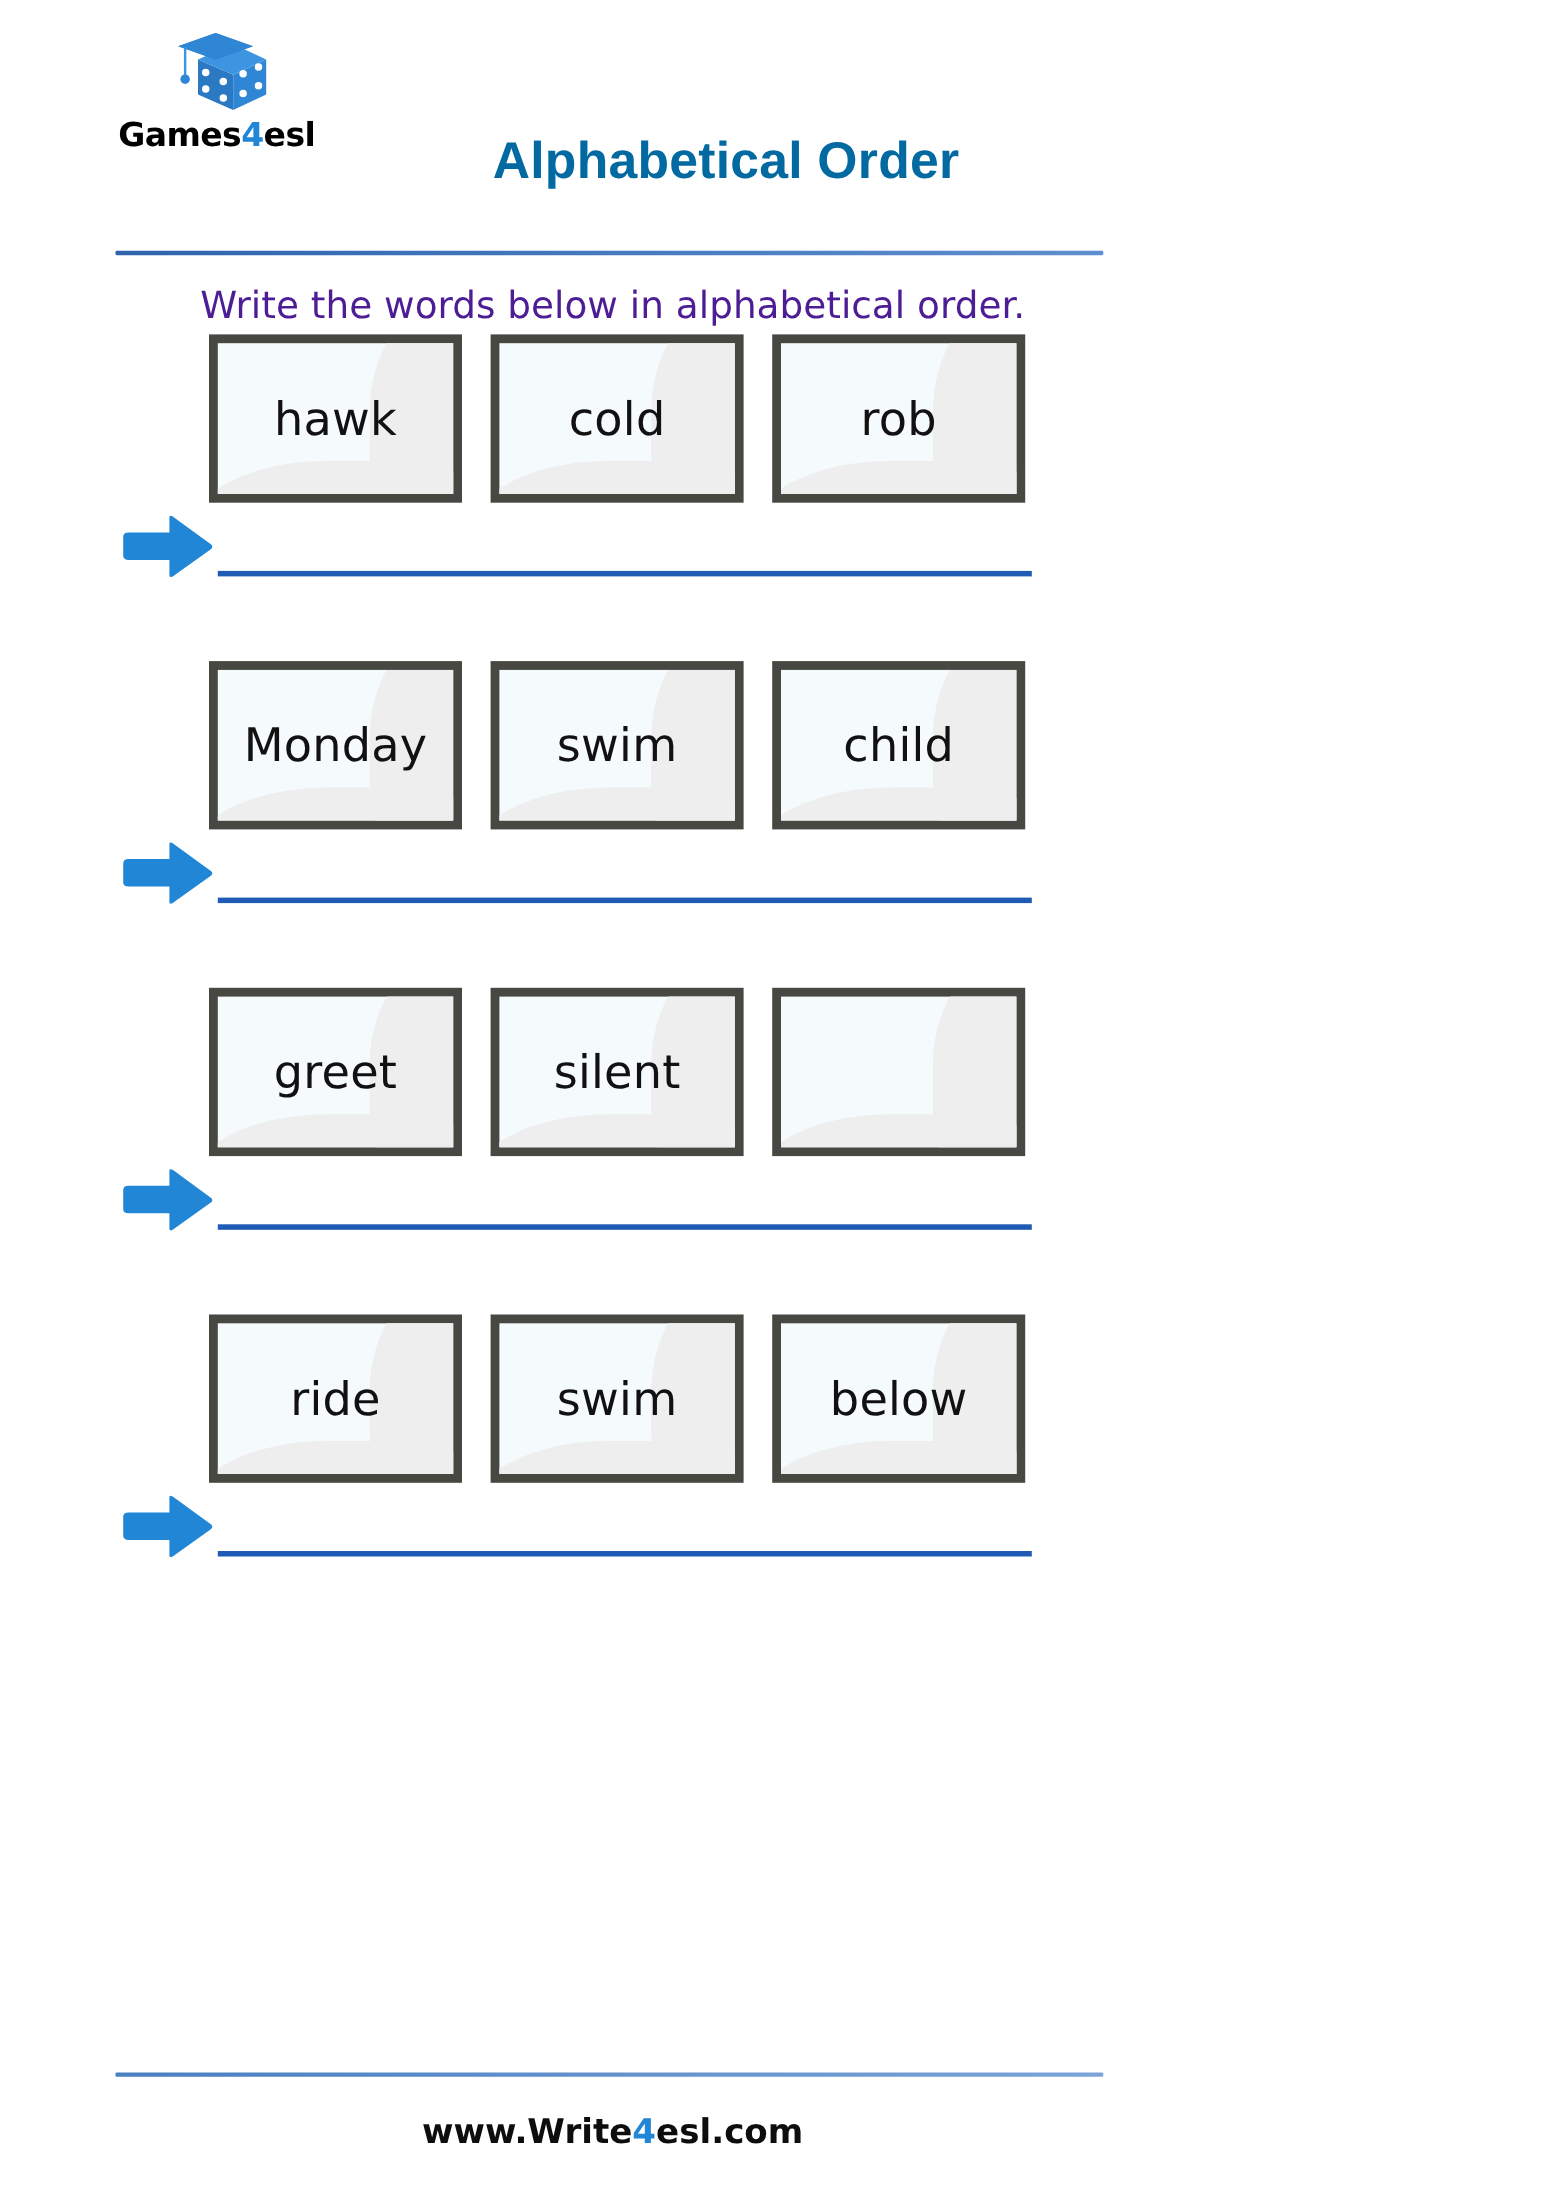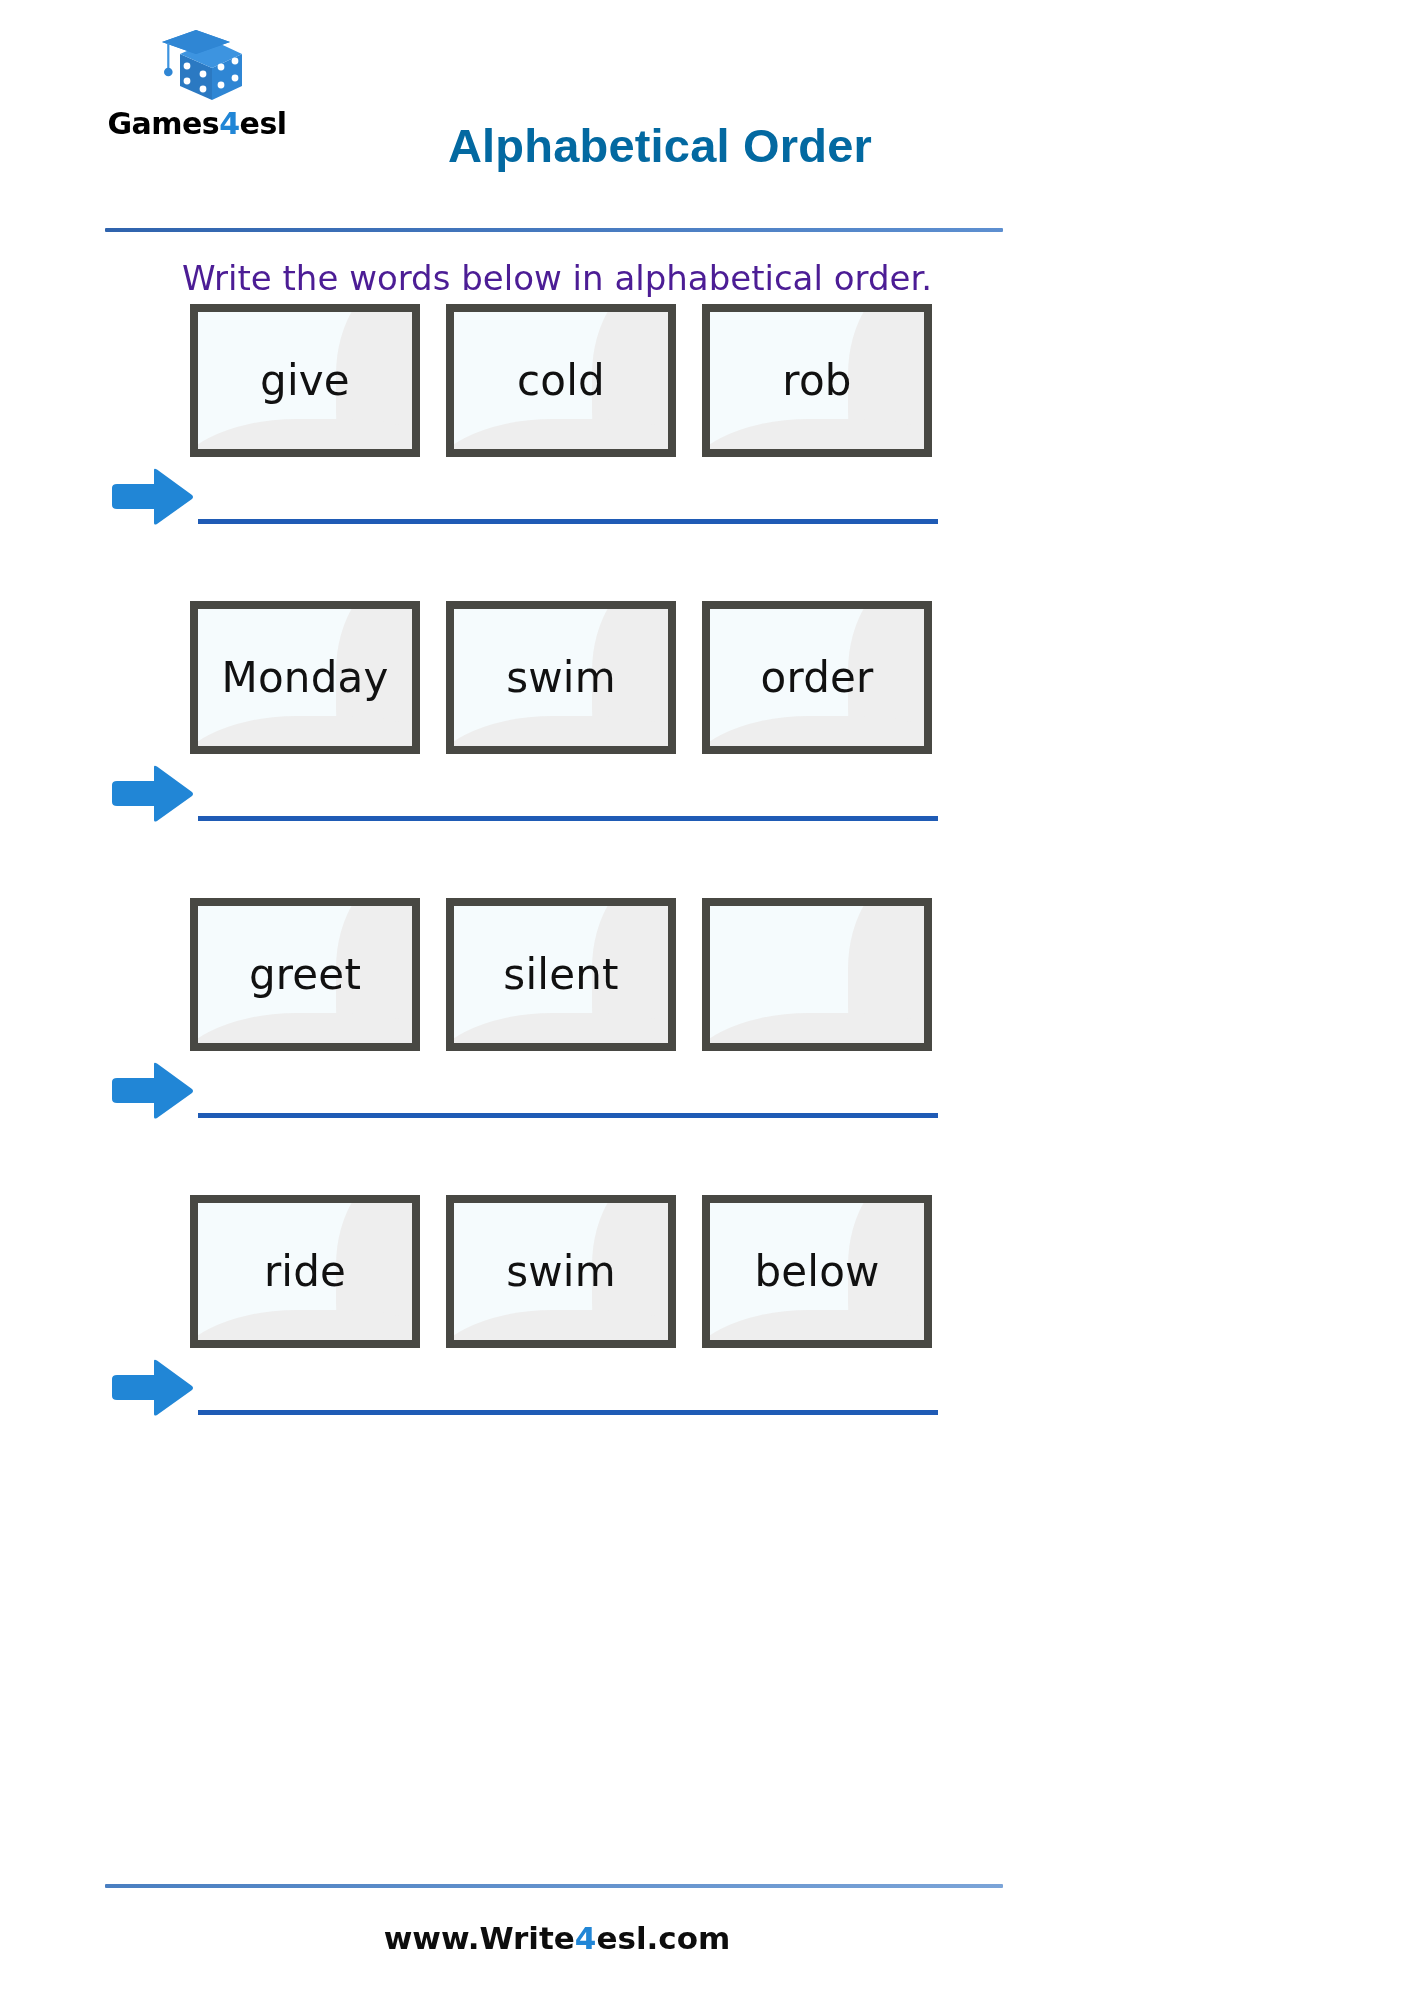--- a/index.html
+++ b/index.html
@@ -256,21 +256,21 @@
 
   <div class="instruction">Write the words below in alphabetical order.</div>
 
   <div class="rows">
 
     <div class="exercise-row" style="top:304px;">
       <div class="boxes">
         <div class="word-box b1">
           <div class="sheen"></div>
           <div class="sheen-bottom"></div>
-          <div class="word">give</div>
+          <div class="word">hawk</div>
         </div>
         <div class="word-box b2">
           <div class="sheen"></div>
           <div class="sheen-bottom"></div>
           <div class="word">cold</div>
         </div>
         <div class="word-box b3">
           <div class="sheen"></div>
           <div class="sheen-bottom"></div>
           <div class="word">rob</div>
@@ -294,21 +294,21 @@
           <div class="word">Monday</div>
         </div>
         <div class="word-box b2">
           <div class="sheen"></div>
           <div class="sheen-bottom"></div>
           <div class="word">swim</div>
         </div>
         <div class="word-box b3">
           <div class="sheen"></div>
           <div class="sheen-bottom"></div>
-          <div class="word">order</div>
+          <div class="word">child</div>
         </div>
       </div>
       <div class="answer-area">
         <div class="arrow">
           <svg viewBox="0 0 84 58" width="84" height="58" aria-hidden="true">
             <path d="M2,20 Q2,16 7,16 L44,16 L44,2 Q44,0 47,1.5 L82,27 Q84,29 82,31 L47,56 Q44,57.5 44,55 L44,41 L7,41 Q2,41 2,37 Z" fill="#2186d6"></path>
           </svg>
         </div>
         <div class="answer-line"></div>
       </div>

